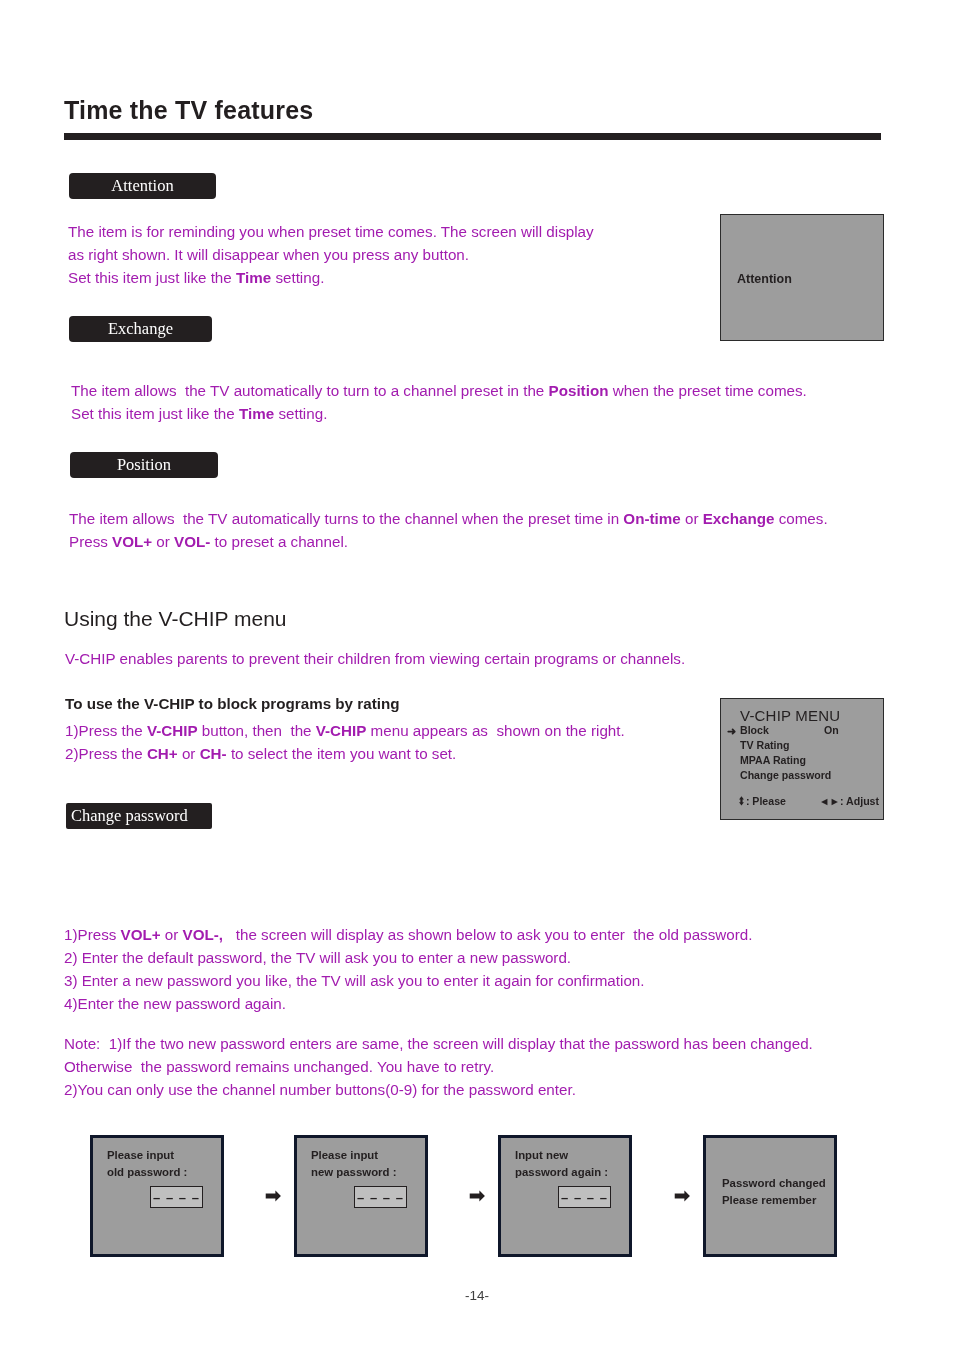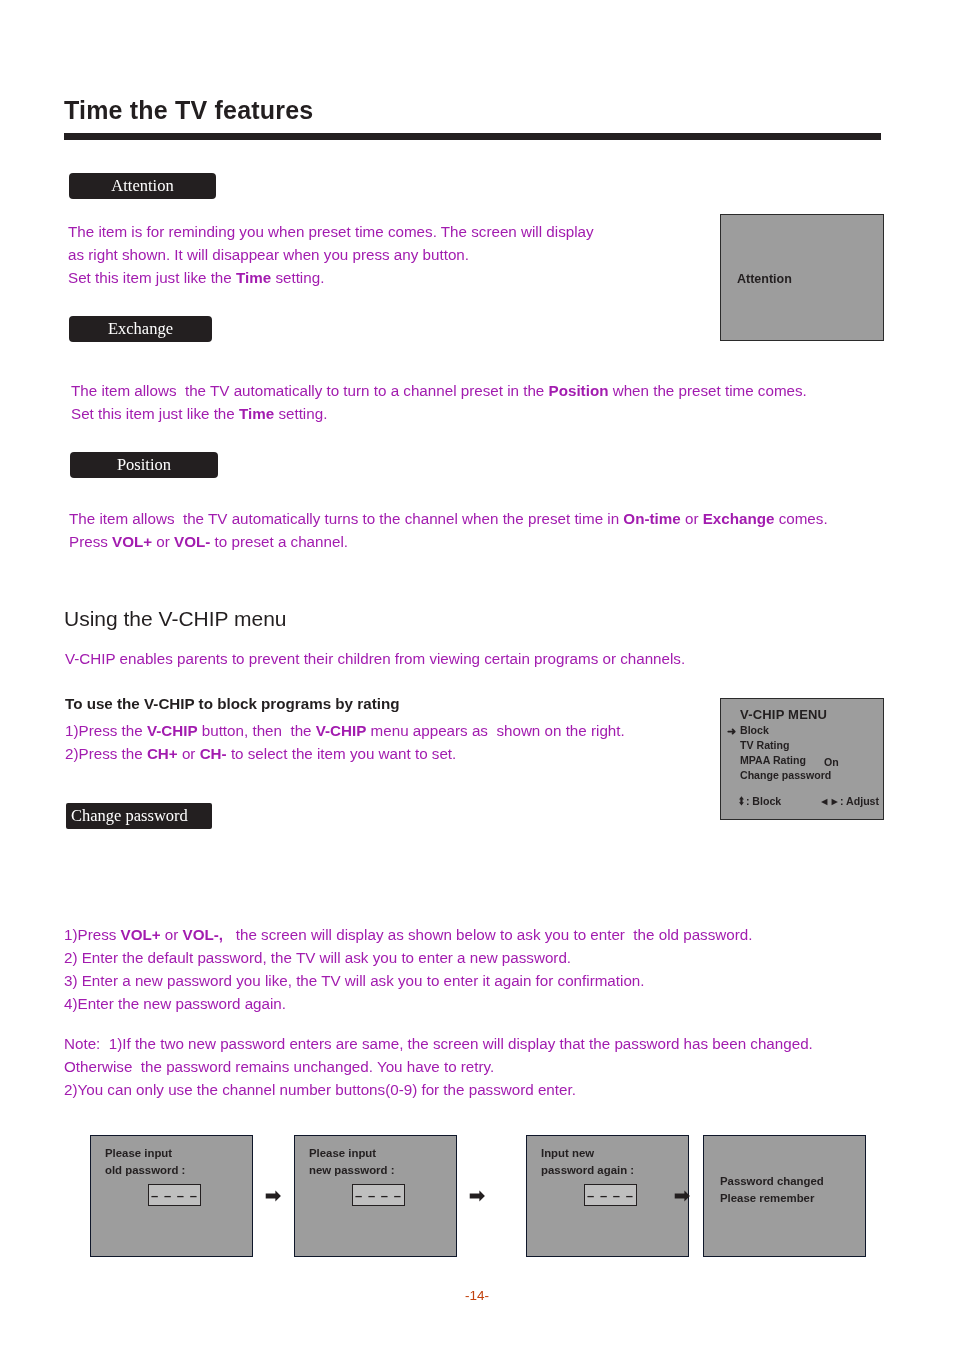--- a/index.html
+++ b/index.html
@@ -116,22 +116,22 @@
     top: 57px;
     font-size: 12.5px;
     font-weight: bold;
     color: #231f20;
   }
 
   .tvbox-vchip { left: 720px; top: 698px; width: 164px; height: 122px; }
   .vchip-title {
     position: absolute;
     left: 19px; top: 8px;
-    font-size: 13px;
-    font-weight: bold;
+    font-size: 15px;
+    font-weight: normal;
     letter-spacing: 0.2px;
   }
   .vchip-rows {
     position: absolute;
     left: 0; top: 25px;
     width: 100%;
   }
   .vchip-row {
     position: relative;
     height: 15px;
@@ -146,48 +146,47 @@
     left: 6px; top: 0px;
     font-size: 11px;
     line-height: 15px;
   }
   .vchip-row .rowval {
     position: absolute;
     left: 103px;
     top: 0;
     font-size: 10.6px;
     font-weight: bold;
-    margin-top: 32px;
   }
   .vchip-foot {
     position: absolute;
     left: 0;
     top: 96px;
     width: 100%;
     font-size: 10.6px;
     font-weight: bold;
     white-space: nowrap;
   }
   .vchip-foot .f1 { position: absolute; left: 16px; }
   .vchip-foot .f2 { position: absolute; left: 98px; }
   .ud-glyph { display: inline-block; transform: scale(0.78, 1.05); }
 
   
   .flow-box {
     position: absolute;
     top: 1135px;
-    width: 163px;
+    width: 134px;
     height: 122px;
     background: #9d9d9d;
-    border: 1px solid #0f172a;
+    border: 3px solid #0f172a;
     box-sizing: border-box;
   }
   .fb1 { left: 90px; }
   .fb2 { left: 294px; }
-  .fb3 { left: 498px; margin-left: 28px; }
+  .fb3 { left: 498px; }
   .fb4 { left: 703px; }
 
   .flow-box .ftext {
     position: absolute;
     left: 14px;
     top: 9px;
     font-size: 11.4px;
     font-weight: bold;
     line-height: 17px;
     color: #231f20;
@@ -226,21 +225,21 @@
   .fa3 { left: 674px; }
 
   
   .page-number {
     position: absolute;
     left: 0;
     top: 1288px;
     width: 954px;
     text-align: center;
     font-size: 13.5px;
-    color: #c2410c;
+    color: #404040;
   }
 </style>
 </head>
 <body>
 
 <div class="page">
 
   <div class="page-title">Time the TV features</div>
   <div class="title-rule"></div>
 
@@ -264,21 +263,21 @@
 
   <div class="tvbox tvbox-vchip">
     <div class="vchip-title">V-CHIP MENU</div>
     <div class="vchip-rows">
         <div class="vchip-row"><span class="sel-arrow">➜</span><span>Block</span><span class="rowval">On</span></div>
         <div class="vchip-row"><span>TV Rating</span></div>
         <div class="vchip-row"><span>MPAA Rating</span></div>
         <div class="vchip-row"><span>Change password</span></div>
       </div>
     <div class="vchip-foot">
-      <span class="f1"><span class="ud-glyph">⬍</span><span>: Block</span></span>
+      <span class="f1"><span class="ud-glyph">⬍</span><span>: Please</span></span>
       <span class="f2"><span>◄►</span><span>: Adjust</span></span>
     </div>
   </div>
 
   <div class="chip chip-changepw">Change password</div>
   <div class="para para-pw-steps">1)Press <b>VOL+</b> or <b>VOL-,</b>   the screen will display as shown below to ask you to enter  the old password.<br>2) Enter the default password, the TV will ask you to enter a new password.<br>3) Enter a new password you like, the TV will ask you to enter it again for confirmation.<br>4)Enter the new password again.</div>
   <div class="para para-pw-note">Note:  1)If the two new password enters are same, the screen will display that the password has been changed.<br>Otherwise  the password remains unchanged. You have to retry.<br>2)You can only use the channel number buttons(0-9) for the password enter.</div>
 
   <div id="flow-host">
       <div class="flow-box fb1">

